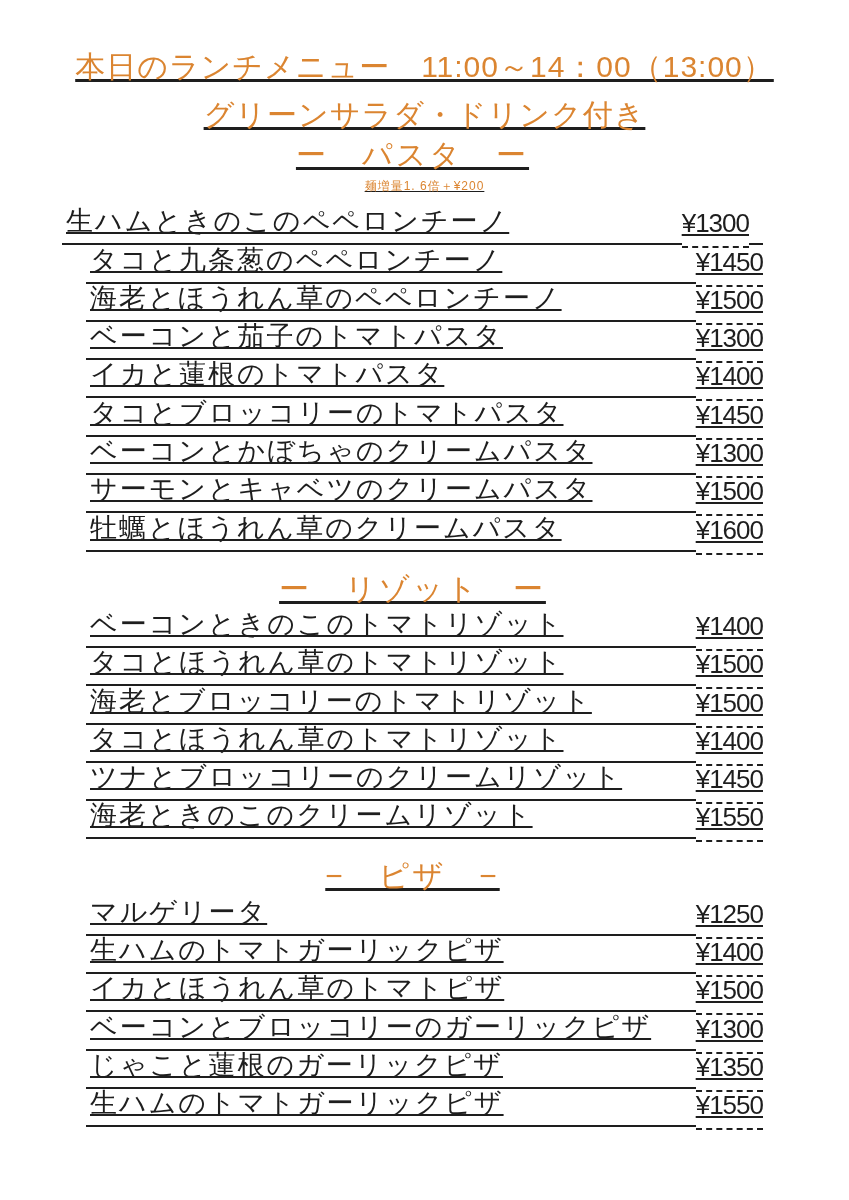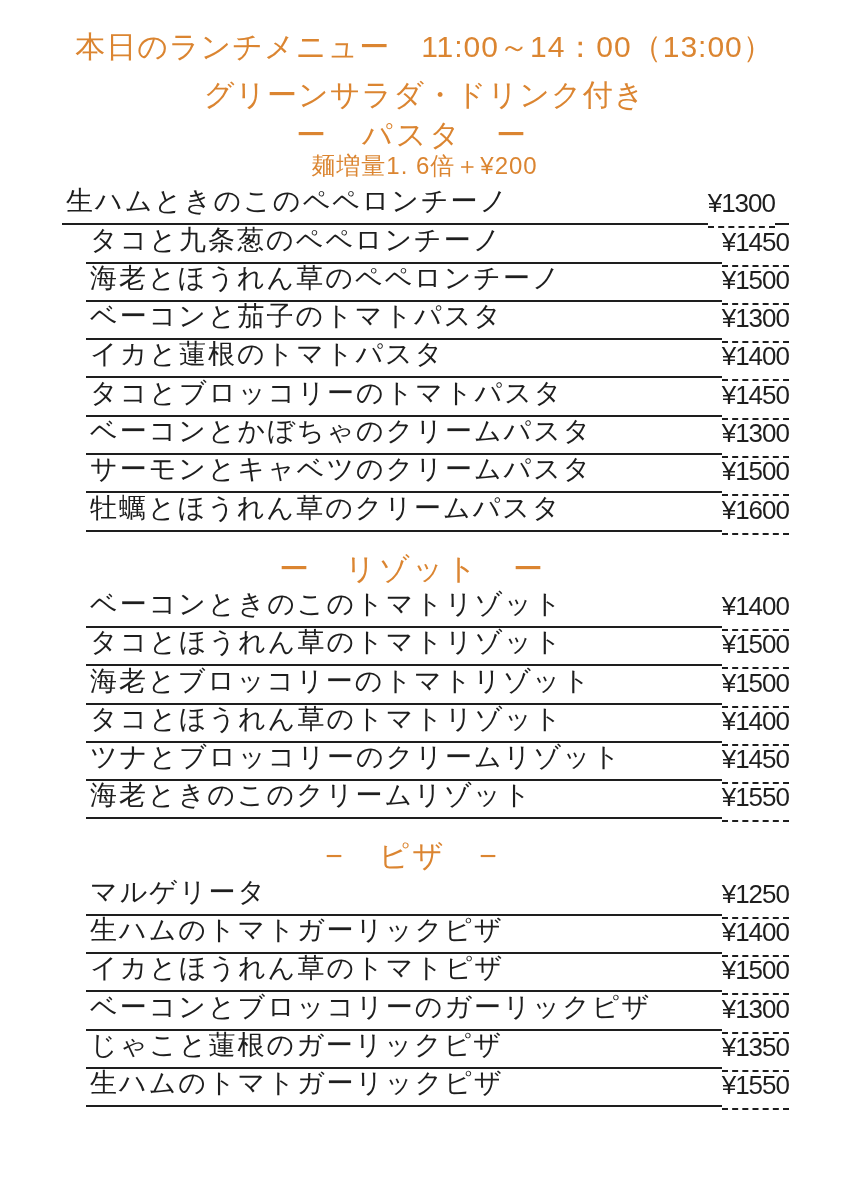--- a/index.html
+++ b/index.html
@@ -12,21 +12,22 @@
     background: #ffffff;
   }
   body {
     width: 849px;
     height: 1200px;
     overflow: hidden;
     font-family: "Liberation Sans", "DejaVu Sans", sans-serif;
     color: var(--ink);
   }
   .doc {
-    padding-top: 28px;
+    padding-top: 48px;
+    text-decoration: underline;
   }
   .title, .subtitle {
     text-align: center;
     color: var(--accent);
     font-size: 30px;
     letter-spacing: 1px;
     line-height: 37px;
     white-space: pre;
   }
   .subtitle { line-height: 36px; margin-top: 12px; }
@@ -40,27 +41,27 @@
     letter-spacing: 3px;
     line-height: 38px;
     white-space: pre;
   }
   .section:first-child .section-heading { margin-top: 3px; }
 
   .section-note {
     margin: 0;
     text-align: center;
     color: var(--accent);
-    font-size: 24px;
+    font-size: 12px;
     line-height: 24px;
     letter-spacing: 1px;
   }
 
   .menu {
-    margin: 0 60px 0 62px;
+    margin: 0 86px 0 62px;
   }
   .section-heading + .menu { margin-top: 2px; }
   .section-note + .menu { margin-top: 9px; }
 
   .row {
     display: flex;
     align-items: flex-end;
     height: 38.3px;
   }
   .row .indent { flex: none; width: 24px; }

